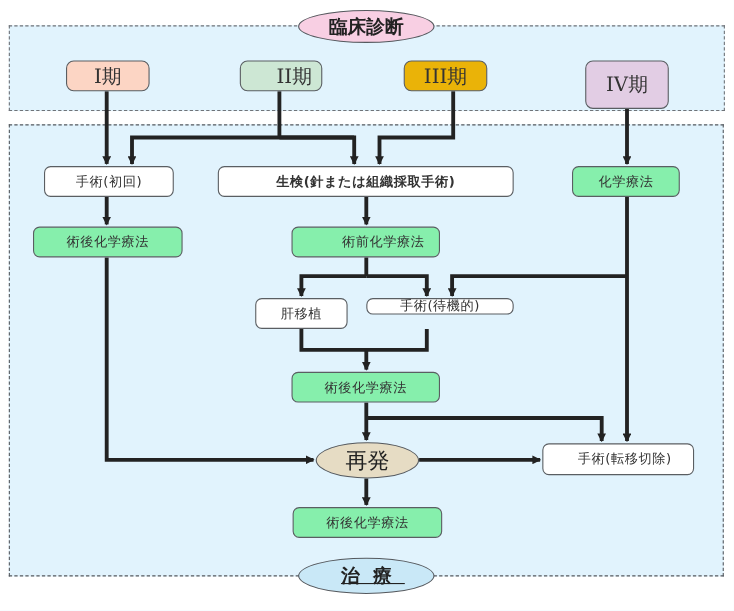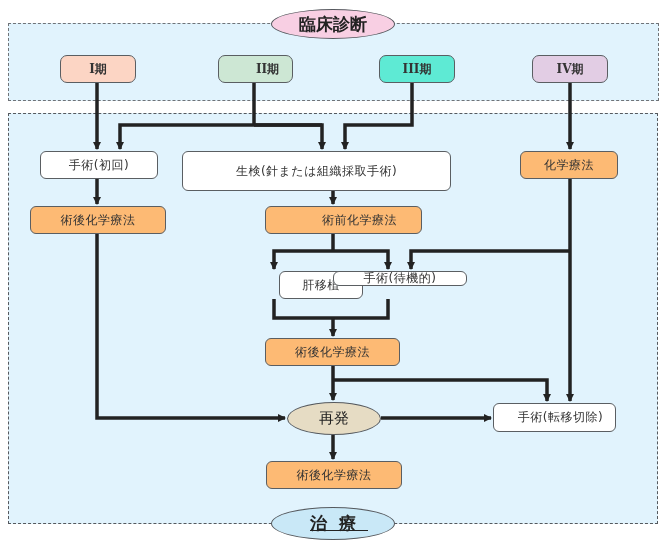--- a/index.html
+++ b/index.html
@@ -6,29 +6,29 @@
   body { width: 667px; height: 555px; position: relative; overflow: hidden;
          font-family: "DejaVu Sans", "Liberation Sans", sans-serif; }
   .panel { position: absolute; background: #e1f3fd; border: 1.5px dashed #6f7378; box-sizing: border-box; }
   #panel-diagnosis { left: 8px; top: 23px; width: 651px; height: 78px; }
   #panel-treatment { left: 8px; top: 113px; width: 650px; height: 411px; border-color:#55595e; }
   svg.lines { position: absolute; left: 0; top: 0; }
   .node { position: absolute; box-sizing: border-box; border: 1.5px solid #5a5e62; border-radius: 6px;
           display: flex; align-items: center; justify-content: center; font-size: 12px; color: #333;
           white-space: nowrap; letter-spacing: 0.5px; }
   .node.white { background: #ffffff; }
-  .node.blue { background: #fdba74; text-align: center; }
+  .node.blue { background: #86efac; text-align: center; }
   .stage { position: absolute; box-sizing: border-box; border: 1.5px solid #5a5e62; border-radius: 7px;
-           display: flex; align-items: center; justify-content: center; font-size: 12px; font-weight: bold;
+           display: flex; align-items: center; justify-content: center; font-size: 18px; font-weight: normal;
            color: #333; font-family: "DejaVu Serif", "Liberation Serif", serif; text-align: center; }
   .ellipse { position: absolute; box-sizing: border-box; border: 1.5px solid #55595e; border-radius: 50%;
              display: flex; align-items: center; justify-content: center; color: #222; text-align: center; }
   #label-diagnosis { left: 271px; top: 9px; width: 124px; height: 30px; background: #f8cfe3; font-size: 17px; font-weight: bold; }
   #label-treatment { left: 271px; top: 507px; width: 124px; height: 33px; background: #c9e8f7; font-size: 17px; font-weight: bold; letter-spacing: 12px; padding-left: 12px; text-decoration: underline; }
-  #node-recurrence { left: 287px; top: 402px; width: 94px; height: 33px; background: #e6dcc4; font-size: 15px; }
+  #node-recurrence { left: 287px; top: 402px; width: 94px; height: 33px; background: #e6dcc4; font-size: 20px; }
 </style>
 </head>
 <body>
 
 <div class="panel" id="panel-diagnosis"></div>
 <div class="panel" id="panel-treatment"></div>
 
 <svg class="lines" width="667" height="555">
   <defs>
     <marker id="ah" markerWidth="8" markerHeight="8" refX="7" refY="4" orient="auto" markerUnits="userSpaceOnUse">
@@ -74,37 +74,37 @@
 </svg>
 
 <div class="ellipse" id="label-diagnosis">臨床診断</div>
 
 <div class="stage" style="left:60px;top:55px;width:76px;height:28px;background:#fcd5c4;">
     <span>I期</span>
   </div>
 <div class="stage" style="left:218px;top:55px;width:75px;height:28px;background:#cde7d4;padding-left:24px;">
     <span>II期</span>
   </div>
-<div class="stage" style="left:379px;top:55px;width:76px;height:28px;background:#5eead4;">
+<div class="stage" style="left:367px;top:55px;width:76px;height:28px;background:#eab308;">
     <span>III期</span>
   </div>
-<div class="stage" style="left:532px;top:55px;width:76px;height:28px;background:#e2cde4;">
+<div class="stage" style="left:532px;top:55px;width:76px;height:44px;background:#e2cde4;">
     <span>IV期</span>
   </div>
 
 <div class="node white" style="left:40px;top:151px;width:118px;height:28px;">手術(初回)</div>
-<div class="node white" style="left:182px;top:151px;width:269px;height:40px;">生検(針または組織採取手術)</div>
+<div class="node white" style="left:198px;top:151px;width:269px;height:28px;font-weight:bold;">生検(針または組織採取手術)</div>
 <div class="node blue" style="left:520px;top:151px;width:98px;height:28px;">化学療法</div>
 
 <div class="node blue" style="left:30px;top:206px;width:136px;height:28px;">術後化学療法</div>
-<div class="node blue" style="left:265px;top:206px;width:157px;height:28px;padding-left:32px;">術前化学療法</div>
+<div class="node blue" style="left:265px;top:206px;width:135px;height:28px;padding-left:32px;">術前化学療法</div>
 
-<div class="node white" style="left:232px;top:271px;width:84px;height:28px;margin-left:47px;">肝移植</div>
+<div class="node white" style="left:232px;top:271px;width:84px;height:28px;">肝移植</div>
 <div class="node white" style="left:333px;top:271px;width:134px;height:15px;">手術(待機的)</div>
 
 <div class="node blue" style="left:265px;top:338px;width:135px;height:28px;">術後化学療法</div>
 
 <div class="ellipse" id="node-recurrence">再発</div>
-<div class="node white" style="left:493px;top:403px;width:123px;height:29px;padding-left:12px;">手術(転移切除)</div>
+<div class="node white" style="left:493px;top:403px;width:138px;height:29px;padding-left:12px;">手術(転移切除)</div>
 
 <div class="node blue" style="left:266px;top:461px;width:136px;height:28px;">術後化学療法</div>
 
 <div class="ellipse" id="label-treatment">治療</div>
 
 </body></html>

